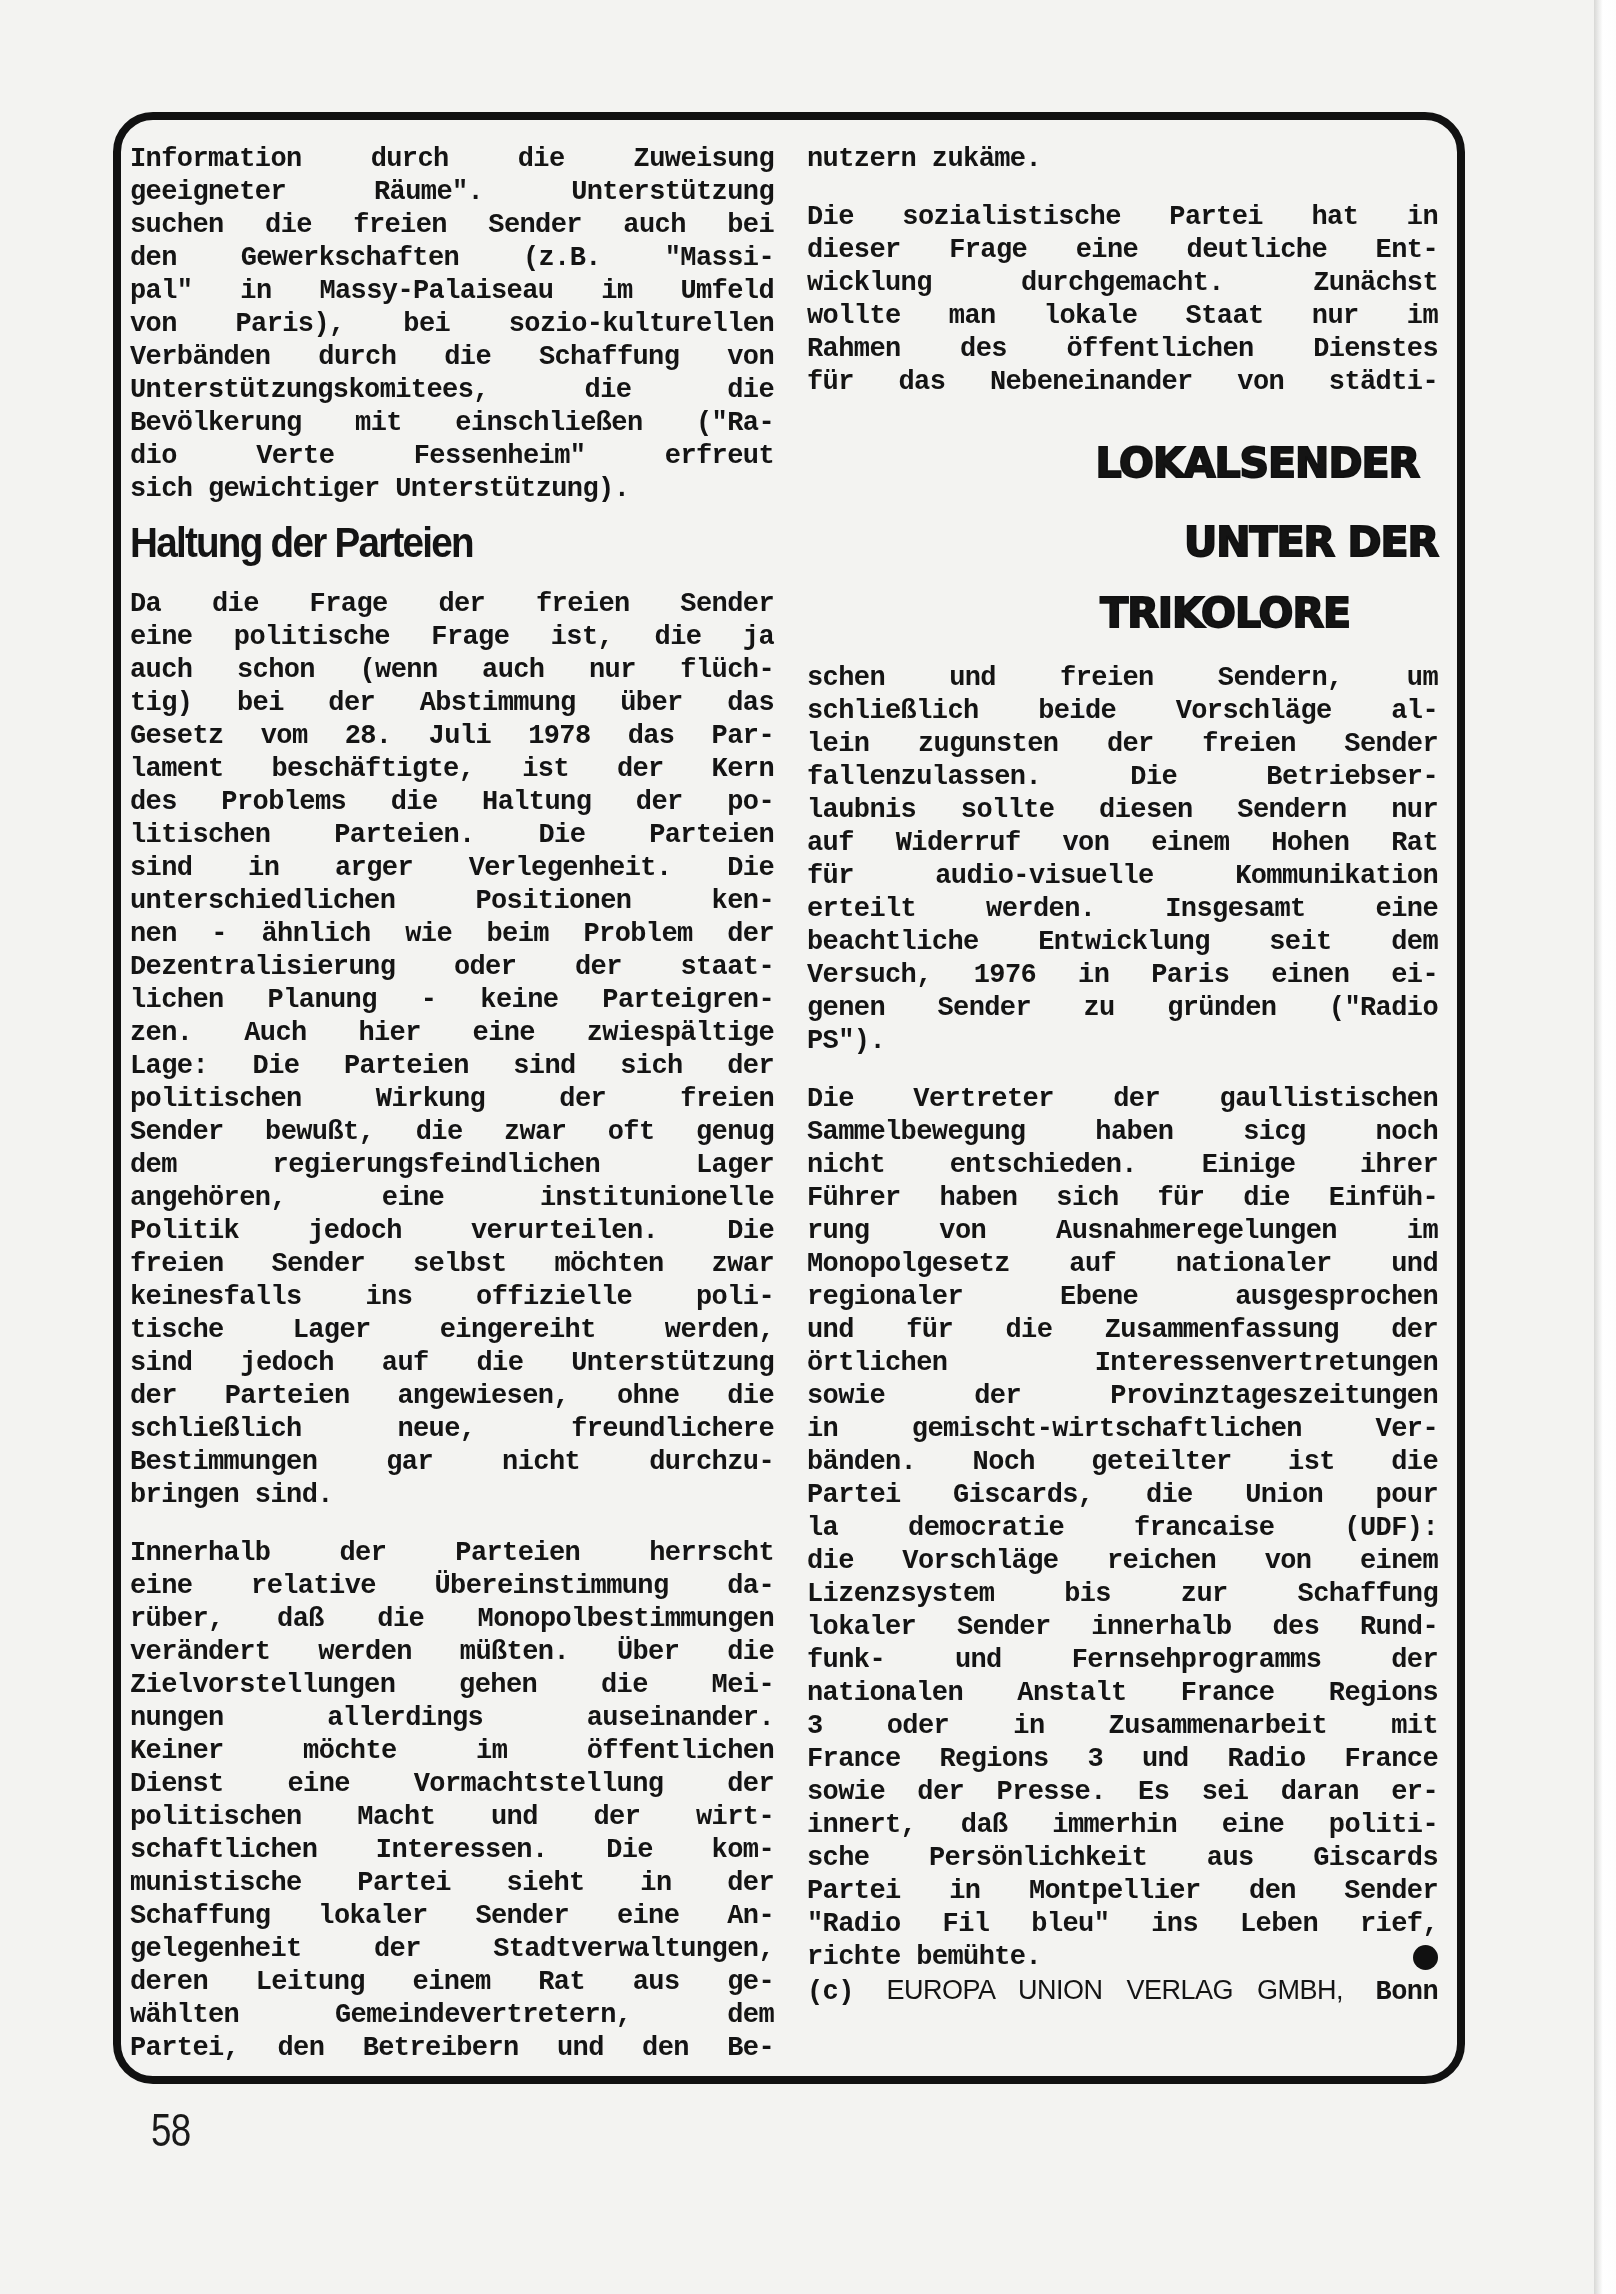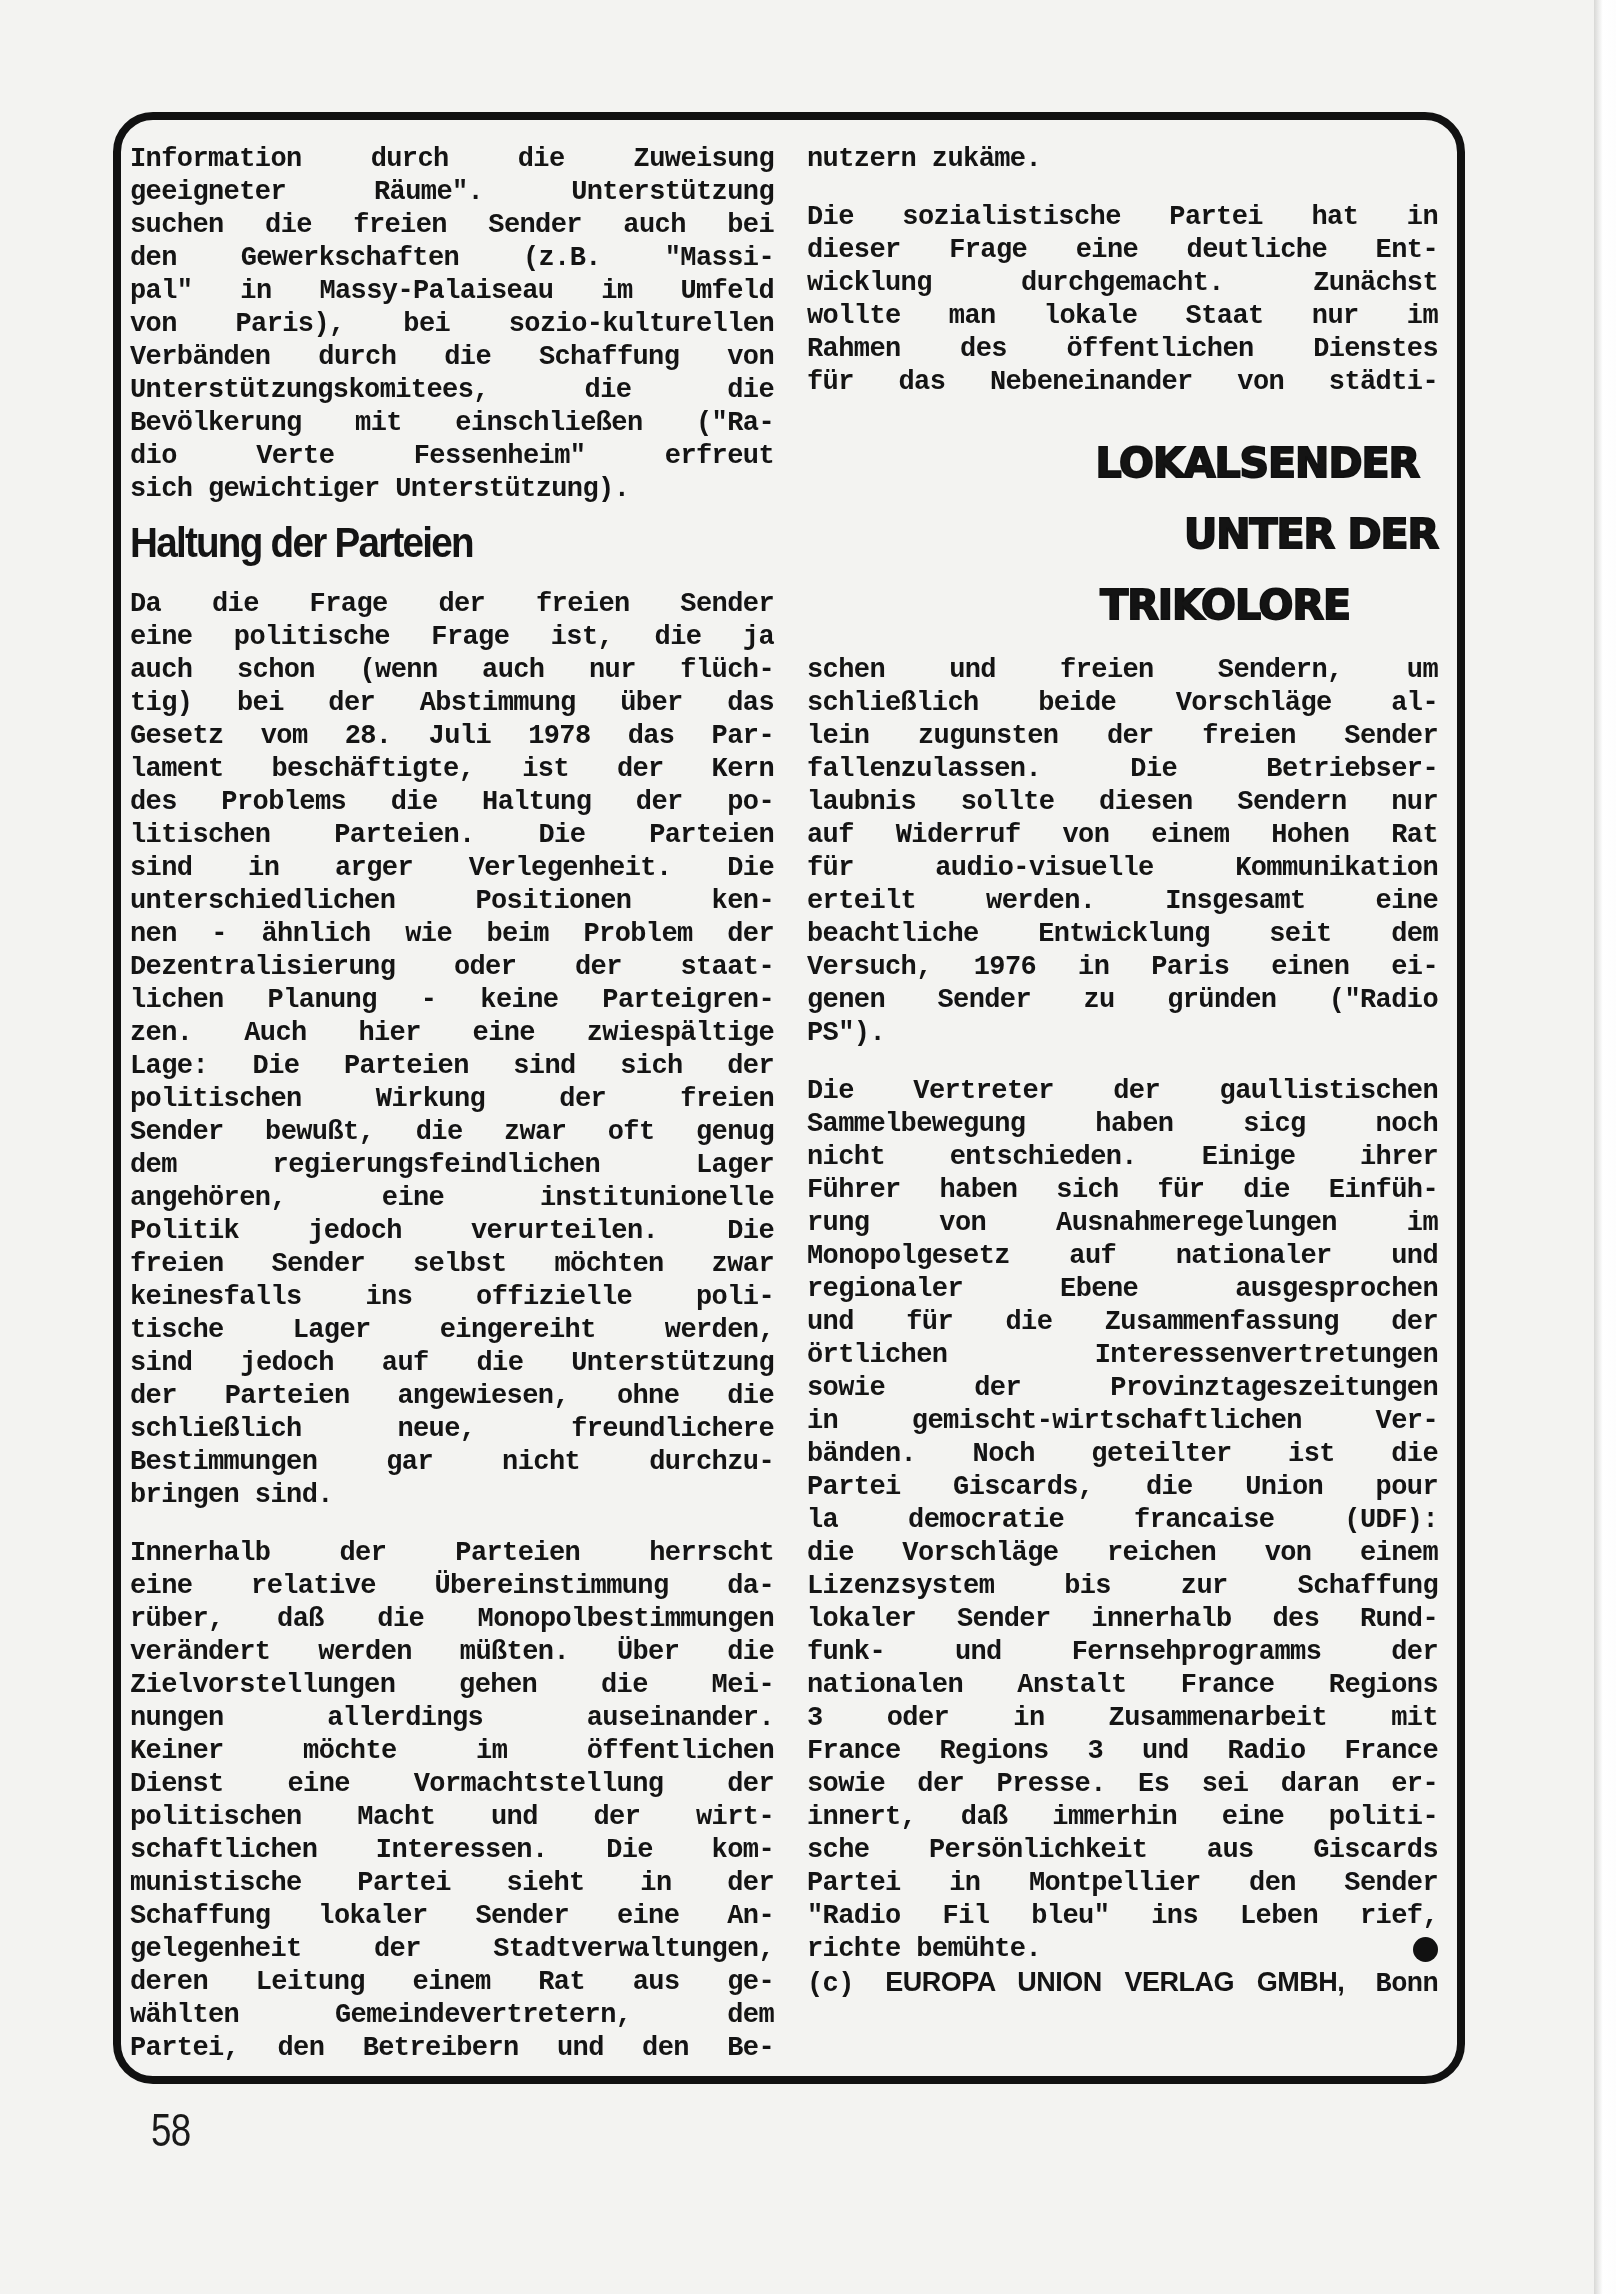--- a/index.html
+++ b/index.html
@@ -83,42 +83,42 @@
       text-align: right;
       margin: 29px 0 13.4px 0;
       padding-right: 0px;
     }
     .headline span {
       display: block;
       white-space: nowrap;
       -webkit-text-stroke: 1.9px #111;
     }
     .headline .h1 { padding-right: 19px; }
-    .headline .h2 { padding-right: 0px; }
+    .headline .h2 { padding-right: 0px; margin-top: 8px; }
     .headline .h3 { padding-right: 88px; }
     .end-mark {
       display: inline-block;
       width: 25px;
       height: 25px;
       border-radius: 50%;
       background: #111;
       vertical-align: middle;
       float: right;
       margin-top: 3.8px;
     }
     .credit {
       display: block;
       white-space: nowrap;
       text-align: justify;
       text-align-last: justify;
       height: 33px;
     }
     .credit .credit-org {
       font-family: "Liberation Sans", "DejaVu Sans", sans-serif;
-      font-weight: bold;
+      font-weight: normal;
       letter-spacing: -0.5px;
     }
     .page-number {
       position: absolute;
       left: 151px;
       top: 2106px;
       font-family: "Liberation Sans", "DejaVu Sans", sans-serif;
       font-size: 46px;
       line-height: 48px;
       transform: scaleX(0.8);

